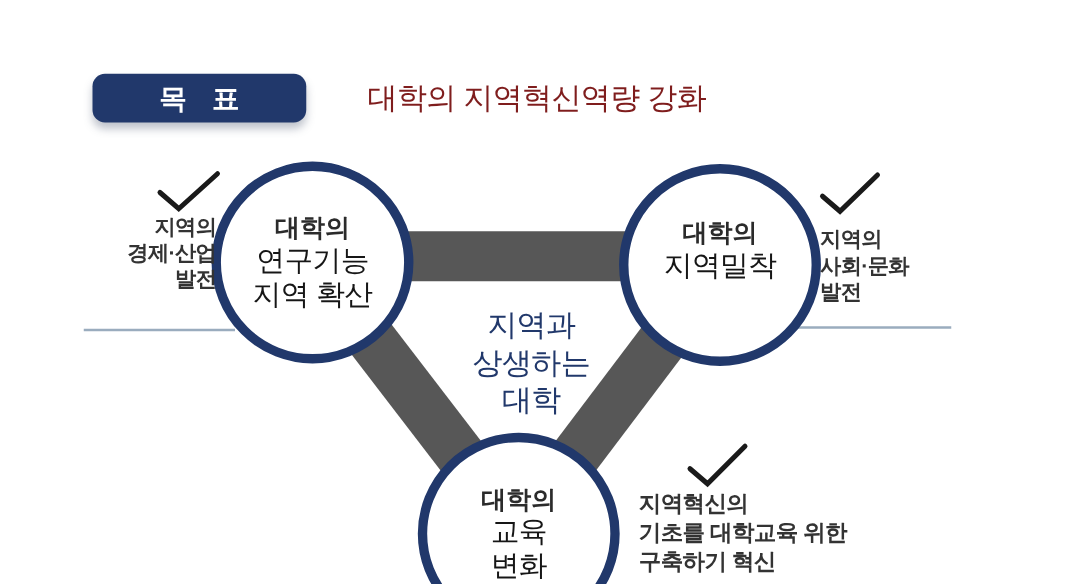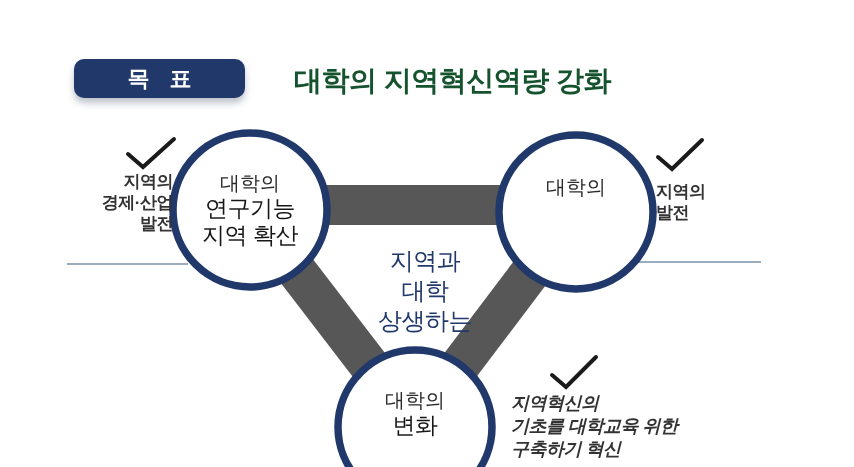--- a/index.html
+++ b/index.html
@@ -22,35 +22,35 @@
     background:#21386b;
     border-radius:10px;
     box-shadow:0 5px 7px rgba(110,120,140,.45);
     display:flex;align-items:center;justify-content:center;
     color:#ffffff;font-size:22px;font-weight:bold;
     letter-spacing:7px;text-indent:7px;
     z-index:3;
   }
   .page-title{
     position:absolute;left:294px;top:22px;
-    font-size:28px;font-weight:bold;color:#14532d;
+    font-size:24px;font-weight:normal;color:#7f1d1d;
     letter-spacing:-0.5px;
     white-space:nowrap;
     z-index:3;
   }
 
   svg.diagram{position:absolute;left:0;top:0;z-index:1;}
 
   
   .circle-label{
     position:absolute;width:160px;
     text-align:center;color:#161616;
     z-index:2;
   }
-  .circle-label .l0{font-size:20px;font-weight:400;line-height:24px;color:#2b2b2b;}
+  .circle-label .l0{font-size:20px;font-weight:700;line-height:24px;color:#2b2b2b;}
   .circle-label .l1,.circle-label .l2{font-size:23px;font-weight:normal;line-height:27px;letter-spacing:-0.5px;}
   .pos-c1{left:170px;top:131px;}
   .pos-c2{left:496px;top:135px;}
   .pos-c3{left:335px;top:348px;}
 
   
   .center-slogan{
     position:absolute;left:350px;top:206px;width:150px;
     text-align:center;color:#21386b;
     font-size:24px;font-weight:normal;line-height:30px;
@@ -60,21 +60,21 @@
 
   
   .side-note{
     position:absolute;z-index:2;
     color:#333333;font-weight:bold;
     font-size:17px;line-height:21px;
     letter-spacing:-0.5px;
   }
   .note-left{left:38px;top:131px;width:135px;text-align:right;}
   .note-right{left:656px;top:141px;width:170px;text-align:left;}
-  .note-bottom{left:511px;top:352px;width:230px;text-align:left;font-size:18px;line-height:23px;font-style:italic;}
+  .note-bottom{left:511px;top:352px;width:230px;text-align:left;font-size:18px;line-height:23px;}
 </style>
 </head>
 <body>
 
 <div class="stage">
 
   <div class="goal-badge">
     <span>목 표</span>
   </div>
   <div class="page-title">대학의 지역혁신역량 강화</div>
@@ -109,39 +109,42 @@
     </g>
   </svg>
 
   <div class="circle-label pos-c1">
     <div class="l0">대학의</div>
     <div class="l1">연구기능</div>
     <div class="l2">지역 확산</div>
   </div>
   <div class="circle-label pos-c2">
     <div class="l0">대학의</div>
+    <div class="l1">지역밀착</div>
   </div>
   <div class="circle-label pos-c3">
     <div class="l0">대학의</div>
+    <div class="l1">교육</div>
     <div class="l2">변화</div>
   </div>
 
   <div class="center-slogan">
     <div>지역과</div>
+    <div>상생하는</div>
     <div>대학</div>
-    <div>상생하는</div>
   </div>
 
   <div class="side-note note-left">
     <div>지역의</div>
     <div>경제·산업</div>
     <div>발전</div>
   </div>
   <div class="side-note note-right">
     <div>지역의</div>
+    <div>사회·문화</div>
     <div>발전</div>
   </div>
   <div class="side-note note-bottom">
     <div>지역혁신의</div>
     <div>기초를 대학교육 위한</div>
     <div>구축하기 혁신</div>
   </div>
 
 </div>
 

